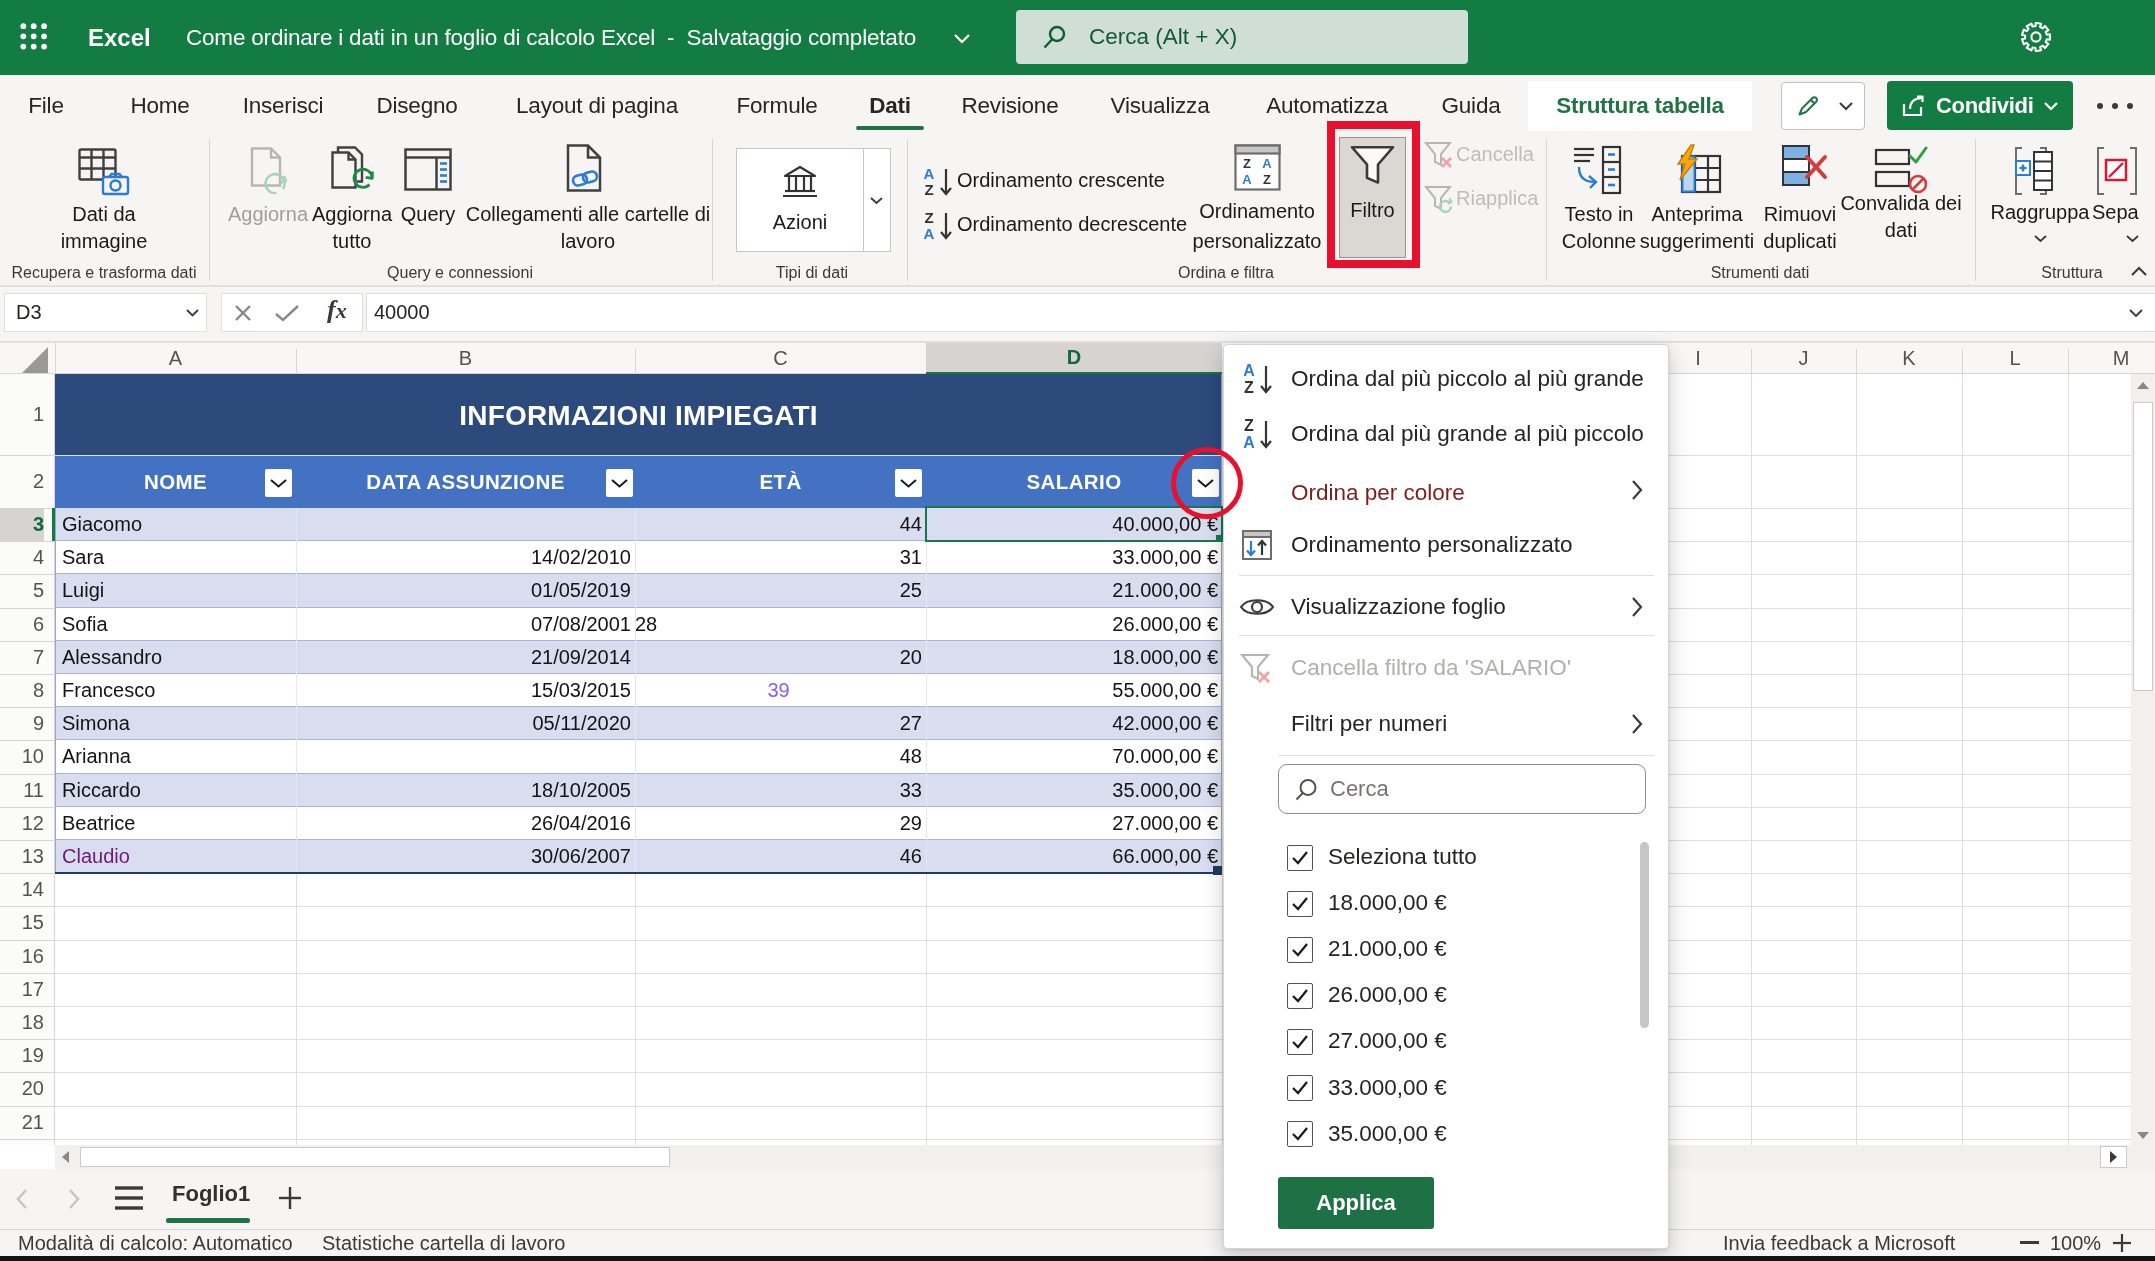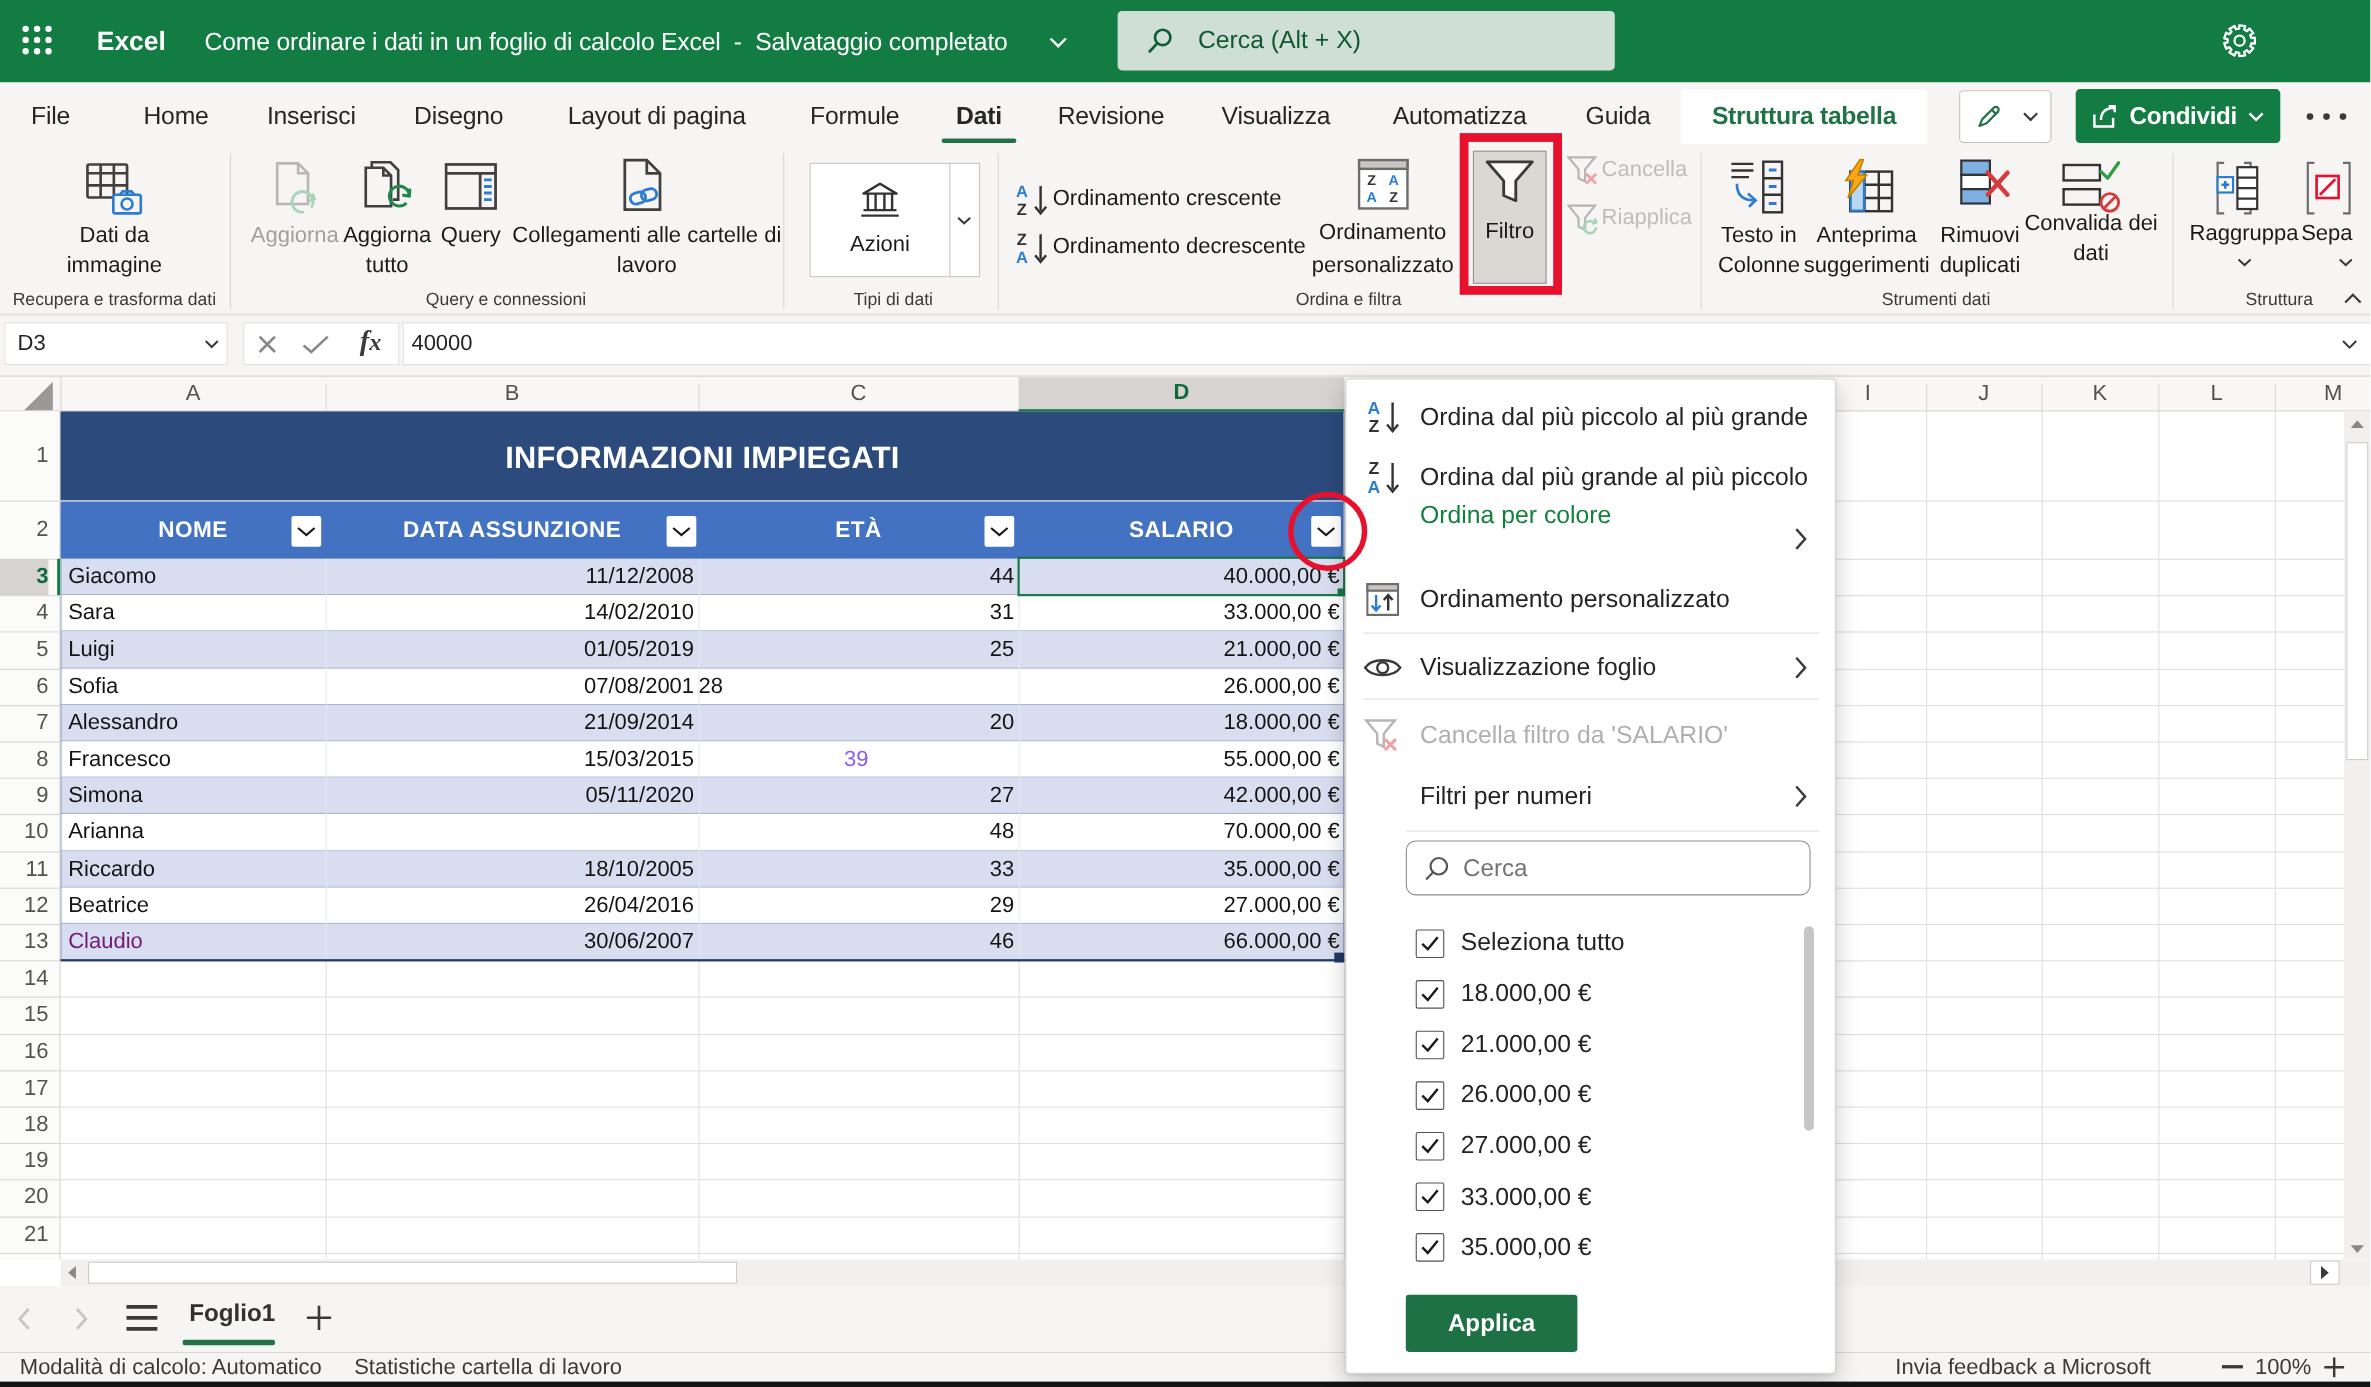--- a/index.html
+++ b/index.html
@@ -444,21 +444,20 @@
 <div class="ab" style="left:895px;top:469px;width:27px;height:28px;background:#fff;border-radius:2px"></div>
 <svg class="ab" style="left:899px;top:478px" width="19" height="11" viewBox="0 0 19 11">
       <polyline points="2,2 9.5,8.5 17,2" fill="none" stroke="#1a1a1a" stroke-width="2"></polyline>
     </svg>
 <div class="ab" style="left:1192px;top:469px;width:27px;height:28px;background:#fff;border-radius:2px"></div>
 <svg class="ab" style="left:1196px;top:478px" width="19" height="11" viewBox="0 0 19 11">
       <polyline points="2,2 9.5,8.5 17,2" fill="none" stroke="#1a1a1a" stroke-width="2"></polyline>
     </svg>
 <div class="ab" style="left:55px;top:508.0px;width:1167px;height:33.2px;background:#d8ddef;border-bottom:1px solid #a9b5d3"></div>
 <div class="ab" style="left:62px;top:508.0px;height:33.2px;line-height:33.2px;font-size:20px;color:#141414">Giacomo</div>
-<div class="ab" style="left:296px;top:508.0px;width:335px;height:33.2px;line-height:33.2px;text-align:right;font-size:20px;color:#141414">11/12/2008</div>
 <div class="ab" style="left:635px;top:508.0px;width:287px;height:33.2px;line-height:33.2px;text-align:right;font-size:20px;color:#141414">44</div>
 <div class="ab" style="left:926px;top:508.0px;width:292px;height:33.2px;line-height:33.2px;text-align:right;font-size:20px;color:#141414">40.000,00 €</div>
 <div class="ab" style="left:55px;top:541.2px;width:1167px;height:33.2px;background:#fff;border-bottom:1px solid #a9b5d3"></div>
 <div class="ab" style="left:62px;top:541.2px;height:33.2px;line-height:33.2px;font-size:20px;color:#141414">Sara</div>
 <div class="ab" style="left:296px;top:541.2px;width:335px;height:33.2px;line-height:33.2px;text-align:right;font-size:20px;color:#141414">14/02/2010</div>
 <div class="ab" style="left:635px;top:541.2px;width:287px;height:33.2px;line-height:33.2px;text-align:right;font-size:20px;color:#141414">31</div>
 <div class="ab" style="left:926px;top:541.2px;width:292px;height:33.2px;line-height:33.2px;text-align:right;font-size:20px;color:#141414">33.000,00 €</div>
 <div class="ab" style="left:55px;top:574.4px;width:1167px;height:33.2px;background:#d8ddef;border-bottom:1px solid #a9b5d3"></div>
 <div class="ab" style="left:62px;top:574.4px;height:33.2px;line-height:33.2px;font-size:20px;color:#141414">Luigi</div>
 <div class="ab" style="left:296px;top:574.4px;width:335px;height:33.2px;line-height:33.2px;text-align:right;font-size:20px;color:#141414">01/05/2019</div>
@@ -577,21 +576,21 @@
 <div class="ab" style="left:1291px;top:364px;height:30px;line-height:30px;font-size:22.5px;color:#252423;white-space:nowrap">Ordina dal più piccolo al più grande</div>
 <svg class="ab" style="left:1240px;top:418px" width="34" height="32" viewBox="0 0 34 32">
 <text x="9" y="13" font-family="Liberation Sans" font-size="16" font-weight="700" fill="#333" text-anchor="middle">Z</text>
 <text x="9" y="30" font-family="Liberation Sans" font-size="16" font-weight="700" fill="#2b7cd3" text-anchor="middle">A</text>
 <g fill="none" stroke="#333" stroke-width="2.2">
         <line x1="26" y1="3" x2="26" y2="27"></line>
         <polyline points="21,23 26,29 31,23"></polyline>
       </g>
 </svg>
 <div class="ab" style="left:1291px;top:419px;height:30px;line-height:30px;font-size:22.5px;color:#252423;white-space:nowrap">Ordina dal più grande al più piccolo</div>
-<div class="ab" style="left:1291px;top:453px;height:30px;line-height:30px;font-size:22.5px;color:#15803d;white-space:nowrap">Ordina per colore</div>
+<div class="ab" style="left:1291px;top:478px;height:30px;line-height:30px;font-size:22.5px;color:#7f1d1d;white-space:nowrap">Ordina per colore</div>
 <svg class="ab" style="left:1630px;top:478px" width="14" height="24" viewBox="0 0 14 24">
       <polyline points="3,3 11,12 3,21" fill="none" stroke="#3b3a39" stroke-width="2.2"></polyline>
     </svg>
 <svg class="ab" style="left:1242px;top:530px" width="30" height="30" viewBox="0 0 30 30">
 <rect x="1" y="1" width="28" height="28" fill="#fff" stroke="#6f6d6b" stroke-width="2"></rect>
 <rect x="1" y="1" width="28" height="6" fill="#c8c6c4" stroke="#6f6d6b" stroke-width="2"></rect>
 <g fill="none" stroke="#2b7cd3" stroke-width="2.2">
         <line x1="9" y1="11" x2="9" y2="24"></line>
         <polyline points="5,20.5 9,25 13,20.5"></polyline>
       </g>

